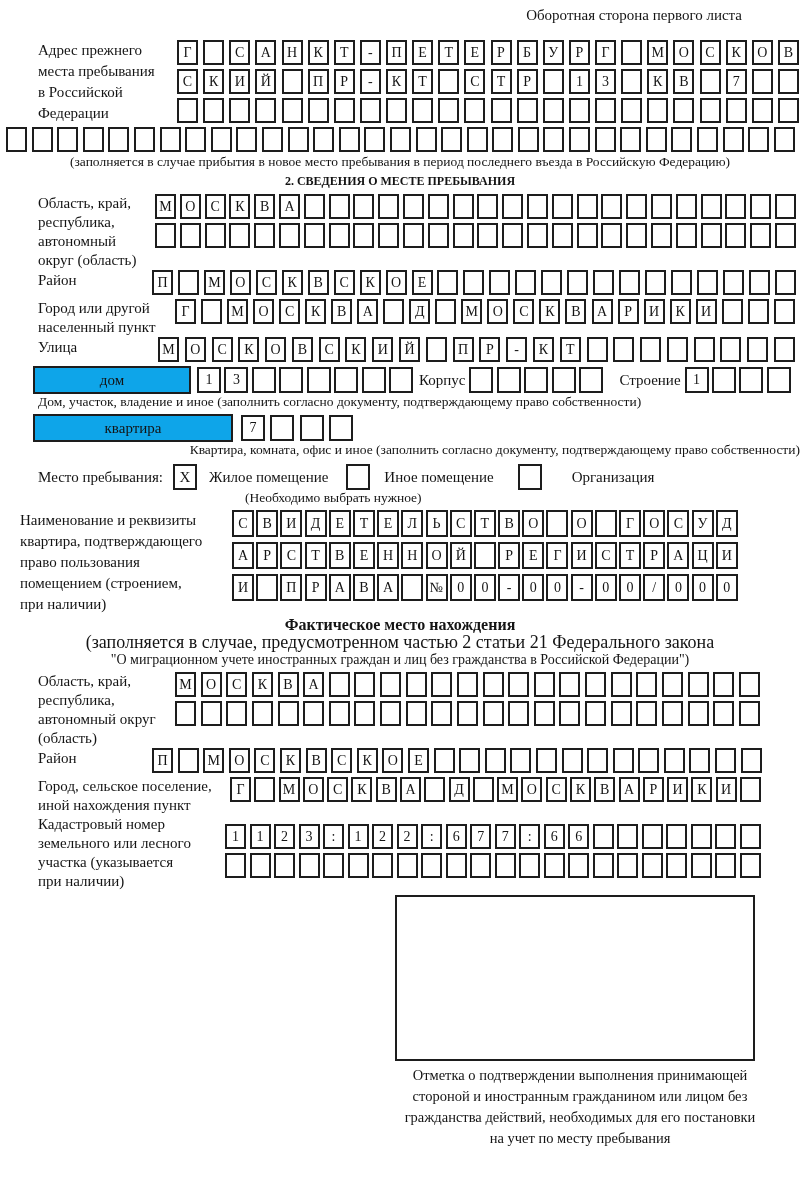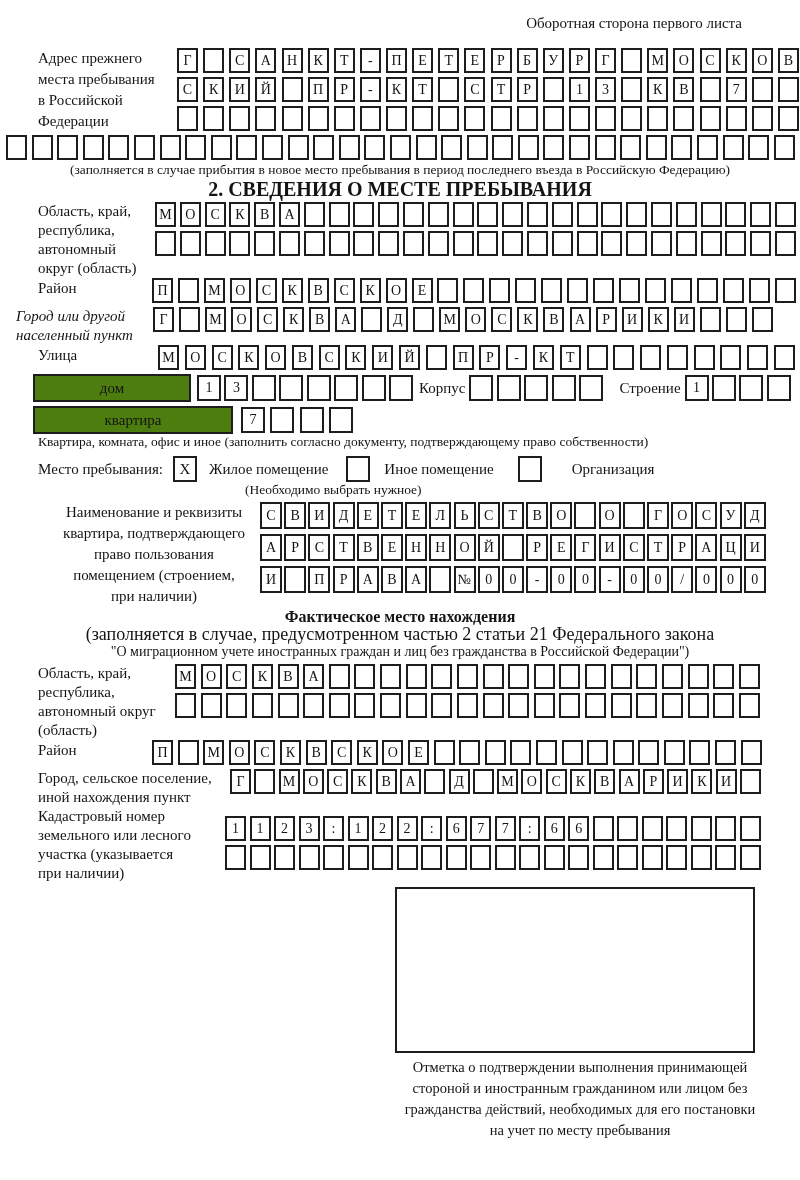--- a/index.html
+++ b/index.html
@@ -1,31 +1,31 @@
 <!DOCTYPE html>
 <html><head>
 <meta charset="utf-8">
 <style>
   html,body{margin:0;padding:0;background:#fff;}
   .page{position:relative;width:800px;height:1180px;background:#fff;color:#141414;
         font-family:"Liberation Serif","DejaVu Serif",serif;overflow:hidden;}
-  .hdr{padding:14px 58px 0 0;text-align:right;font-size:15px;line-height:18px;}
+  .hdr{padding:6px 58px 0 0;text-align:right;font-size:15px;line-height:18px;}
   .flexrow{display:flex;align-items:flex-start;}
   .lbl{font-size:15px;}
   .lh21{line-height:21px;} .lh19{line-height:19px;}
   .boxes{display:flex;justify-content:space-between;margin-bottom:4px;}
   .cb{box-sizing:border-box;flex:none;width:21px;height:25px;border:2px solid #1d1d1d;
       display:inline-flex;align-items:center;justify-content:center;
       font-size:14px;line-height:14px;background:#fff;}
   .docrow .cb{width:22px;height:27px;}
   .cb24 .cb{width:24px;height:26px;}
-  .wbox{box-sizing:border-box;border:2px solid #1d1d1d;height:28px;background:#4d7c0f;
+  .wbox{box-sizing:border-box;border:2px solid #1d1d1d;height:28px;background:#0ea5e9;
         display:flex;align-items:center;justify-content:center;font-size:15px;flex:none;}
   .cap{font-size:13.5px;line-height:16px;text-align:center;}
-  .h2{font-size:20px;line-height:19px;font-weight:bold;text-align:center;margin-top:2px;}
+  .h2{font-size:12px;line-height:19px;font-weight:bold;text-align:center;margin-top:2px;}
   .sect-title{font-size:16px;line-height:19px;font-weight:bold;text-align:center;}
   .chk{box-sizing:border-box;flex:none;width:24px;height:26px;border:2px solid #1d1d1d;
        display:inline-flex;align-items:center;justify-content:center;font-size:15px;}
   .stamp{box-sizing:border-box;border:2px solid #1d1d1d;background:#fff;}
   .stampcap{font-size:14.5px;line-height:21px;text-align:center;}
 </style>
 </head>
 <body>
 
 <div class="page">
@@ -249,21 +249,21 @@
         <span class="cb"></span>
         <span class="cb"></span>
         <span class="cb"></span>
         <span class="cb"></span>
         <span class="cb"></span>
         <span class="cb"></span>
       </div>
   </div>
 
   <div class="flexrow">
-    <div class="lbl lh19" style="width:137px;padding-left:16px;flex:none;font-style:italic;">
+    <div class="lbl lh19" style="width:137px;padding-left:38px;flex:none;">
       <div>Город или другой</div>
       <div>населенный пункт</div>
     </div>
     <div class="boxes" style="width:620px;">
         <span class="cb">Г</span>
         <span class="cb"></span>
         <span class="cb">М</span>
         <span class="cb">О</span>
         <span class="cb">С</span>
         <span class="cb">К</span>
@@ -339,45 +339,46 @@
         <span class="cb"></span>
       </div>
     <div class="lbl" style="margin-left:16px;flex:none;">Строение</div>
     <div class="boxes cb24" style="width:106px;margin:0 0 0 4px;">
         <span class="cb">1</span>
         <span class="cb"></span>
         <span class="cb"></span>
         <span class="cb"></span>
       </div>
   </div>
+  <div class="cap" style="text-align:left;margin-left:38px;">Дом, участок, владение и иное (заполнить согласно документу, подтверждающему право собственности)</div>
 
   <div class="flexrow" style="margin-left:33px;margin-top:4px;align-items:center;">
     <div class="wbox" style="width:200px;">квартира</div>
     <div class="boxes cb24" style="width:112px;margin:0 0 0 8px;">
         <span class="cb">7</span>
         <span class="cb"></span>
         <span class="cb"></span>
         <span class="cb"></span>
       </div>
   </div>
-  <div class="cap" style="text-align:left;margin-left:38px;">Квартира, комната, офис и иное (заполнить согласно документу, подтверждающему право собственности)</div>
+  <div class="cap" style="text-align:right;margin-left:38px;">Квартира, комната, офис и иное (заполнить согласно документу, подтверждающему право собственности)</div>
 
   <div class="flexrow" style="margin-left:38px;margin-top:6px;align-items:center;">
     <div class="lbl">Место пребывания:</div>
     <div class="chk" style="margin-left:10px;">X</div>
     <div class="lbl" style="margin-left:12px;">Жилое помещение</div>
     <div class="chk" style="margin-left:18px;"></div>
     <div class="lbl" style="margin-left:14px;">Иное помещение</div>
     <div class="chk" style="margin-left:24px;"></div>
     <div class="lbl" style="margin-left:30px;">Организация</div>
   </div>
   <div class="cap" style="text-align:left;margin-left:245px;">(Необходимо выбрать нужное)</div>
 
   <div class="flexrow" style="margin-top:4px;">
-    <div class="lbl lh21" style="width:212px;padding-left:48px;flex:none;text-align:center;">
+    <div class="lbl lh21" style="width:212px;padding-left:20px;flex:none;">
       <div>Наименование и реквизиты</div>
       <div>квартира, подтверждающего</div>
       <div>право пользования</div>
       <div>помещением (строением,</div>
       <div>при наличии)</div>
     </div>
     <div style="flex:none;">
       <div class="boxes docrow" style="width:506px;margin-bottom:5px;">
           <span class="cb">С</span>
           <span class="cb">В</span>

